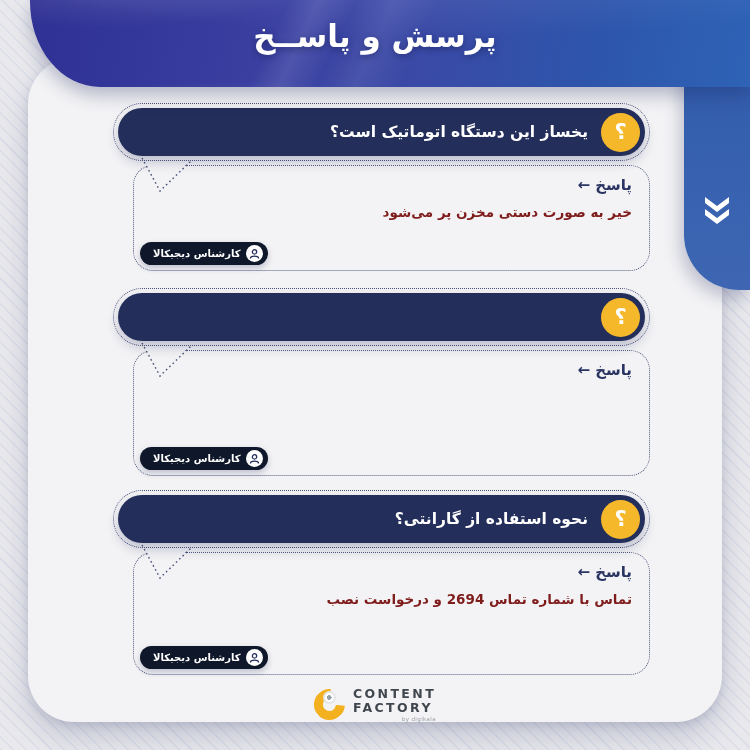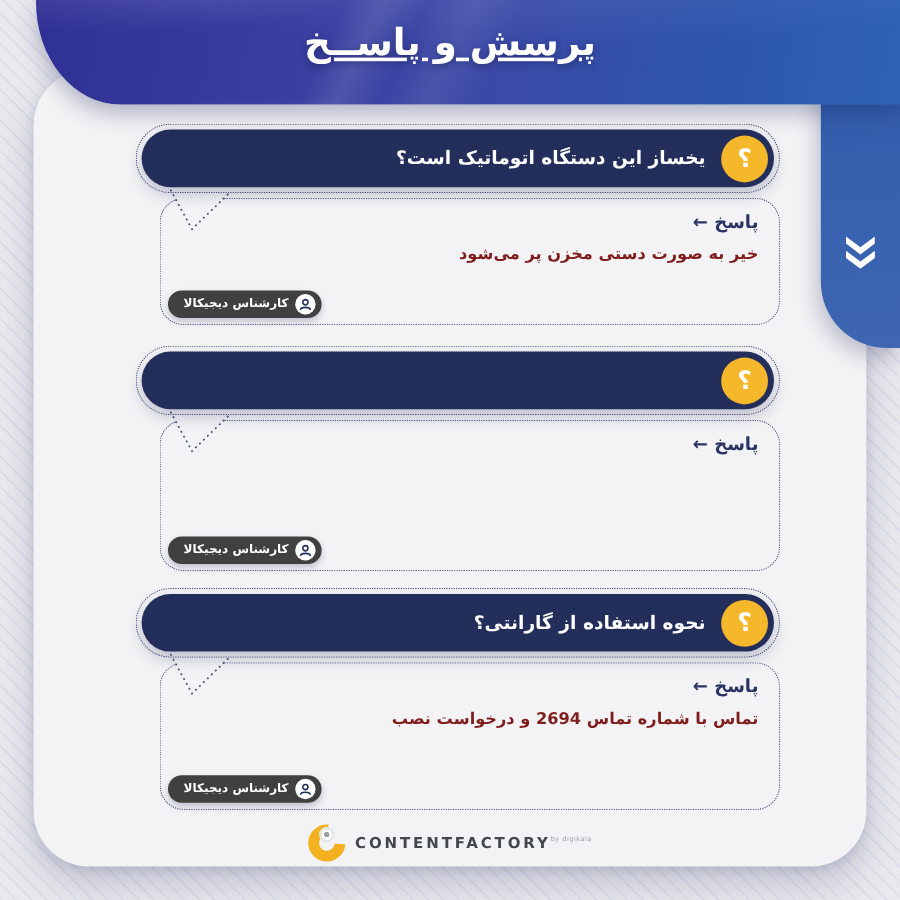--- a/index.html
+++ b/index.html
@@ -42,21 +42,20 @@
     background:
       radial-gradient(95% 170% at 28% 175%, rgba(255,255,255,0.25) 0%, rgba(255,255,255,0) 48%),
       radial-gradient(60% 150% at 10% -50%, rgba(255,255,255,0.20) 0%, rgba(255,255,255,0) 55%),
       radial-gradient(130% 220% at 60% -90%, rgba(170,185,240,0.28) 0%, rgba(170,185,240,0) 60%),
       linear-gradient(115deg, rgba(255,255,255,0) 34%, rgba(255,255,255,0.10) 38%, rgba(255,255,255,0) 43%, rgba(255,255,255,0.08) 48%, rgba(255,255,255,0) 54%);
   }
   .page-title {
     position:absolute; left:0; right:0; top:18px; z-index:6;
     text-align:center; color:#ffffff; font-size:31px; font-weight:bold;
     text-shadow:0 2px 6px rgba(20,25,70,0.45);
-    text-decoration:underline;
   }
 
   
   .block { position:absolute; left:0; width:100%; }
   .block.b1 { top:45px;  height:168px; }
   .block.b2 { top:230px; height:188px; }
   .block.b3 { top:432px; height:185px; }
 
   .capsule {
     position:absolute; left:85px; right:72px; top:0; height:58px;
@@ -83,21 +82,21 @@
   }
   .b1 .abox { height:106px; }
   .b2 .abox { height:126px; }
   .b3 .abox { height:123px; }
 
   .ans-label { position:absolute; top:10px; right:17px; color:#2a3463; font-size:15px; font-weight:bold; }
   .ans-text  { position:absolute; top:38px; right:17px; color:#7f1d1d; font-size:13.5px; font-weight:600; }
 
   .expert {
     position:absolute; left:6px; bottom:5px; height:23px;
-    background:#404040; border-radius:12px;
+    background:#0f172a; border-radius:12px;
     display:flex; align-items:center; gap:6px; padding:0 5px 0 13px;
     box-shadow:0 3px 6px rgba(30,40,90,0.25);
   }
   .expert-label { color:#ffffff; font-size:10px; font-weight:bold; white-space:nowrap; }
   .expert-avatar {
     width:17px; height:17px; border-radius:50%; background:#ffffff; flex:0 0 auto;
     display:flex; align-items:center; justify-content:center;
   }
 
   
@@ -109,21 +108,21 @@
   .c-ring {
     position:absolute; inset:0; border-radius:50%;
     border:9px solid #f3b01f; border-right-color:transparent;
     transform:rotate(-40deg);
   }
   .c-lens {
     position:absolute; left:9px; top:2px; width:13px; height:13px; border-radius:50%;
     background:radial-gradient(circle at 50% 50%, #97a0a8 0 2.2px, #ffffff 2.3px);
     border:2px solid #e4e5e8;
   }
-  .logo-text { display:flex; flex-direction:row; }
+  .logo-text { display:flex; flex-direction:column; }
   .logo-line { color:#41474e; font-weight:800; font-size:12.5px; letter-spacing:2.4px; line-height:1.12; }
   .logo-byline { color:#9aa0a6; font-size:5.5px; text-align:right; letter-spacing:0.4px; margin-top:1px; }
 
   [dir="rtl"] { direction:rtl; }
 </style>
 </head>
 <body>
 
 <div class="card">
 

